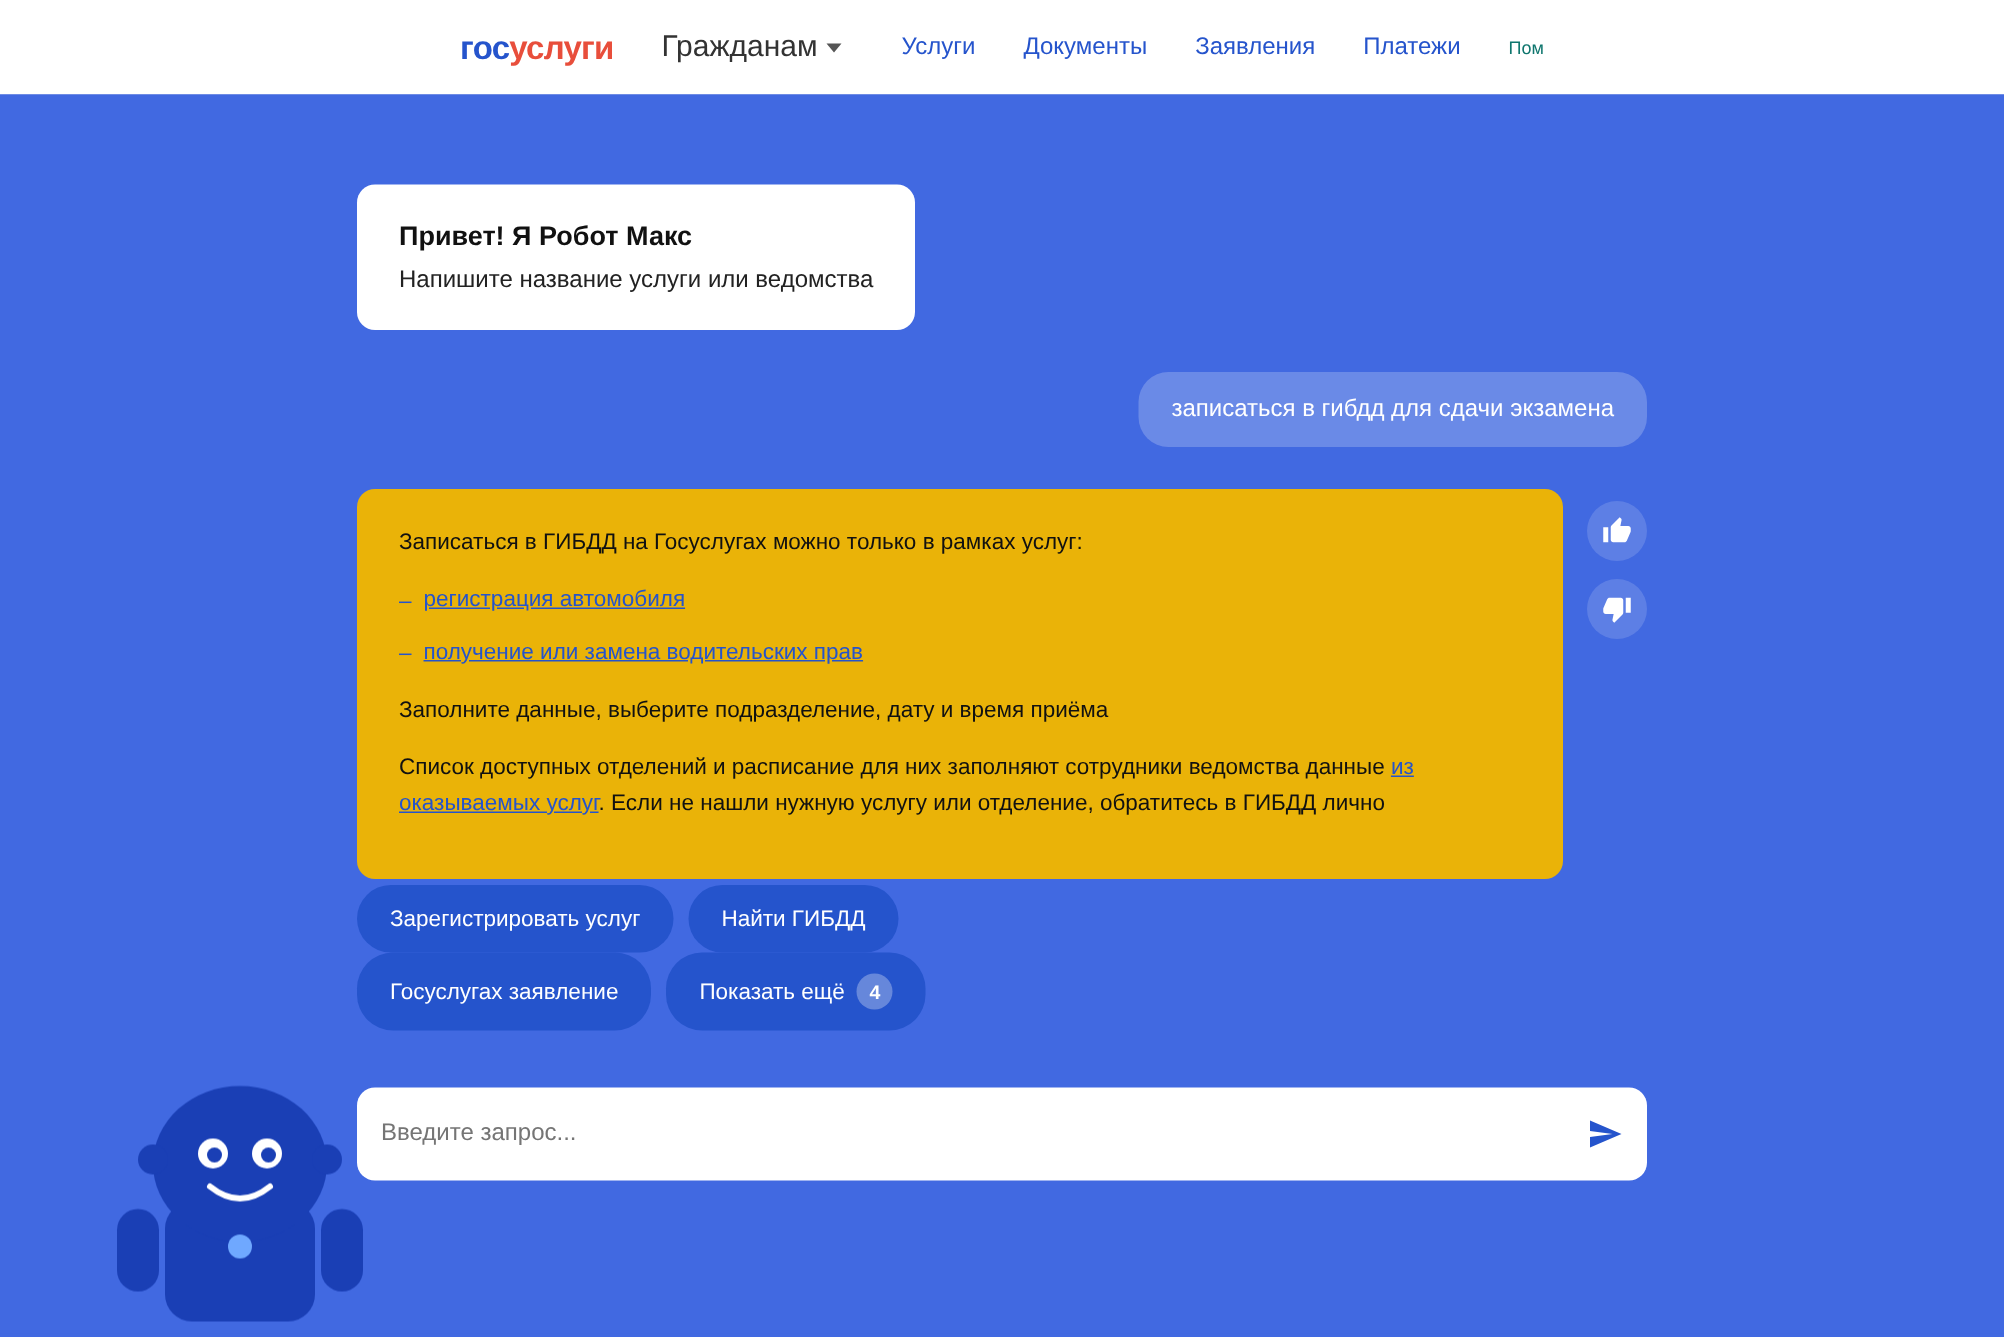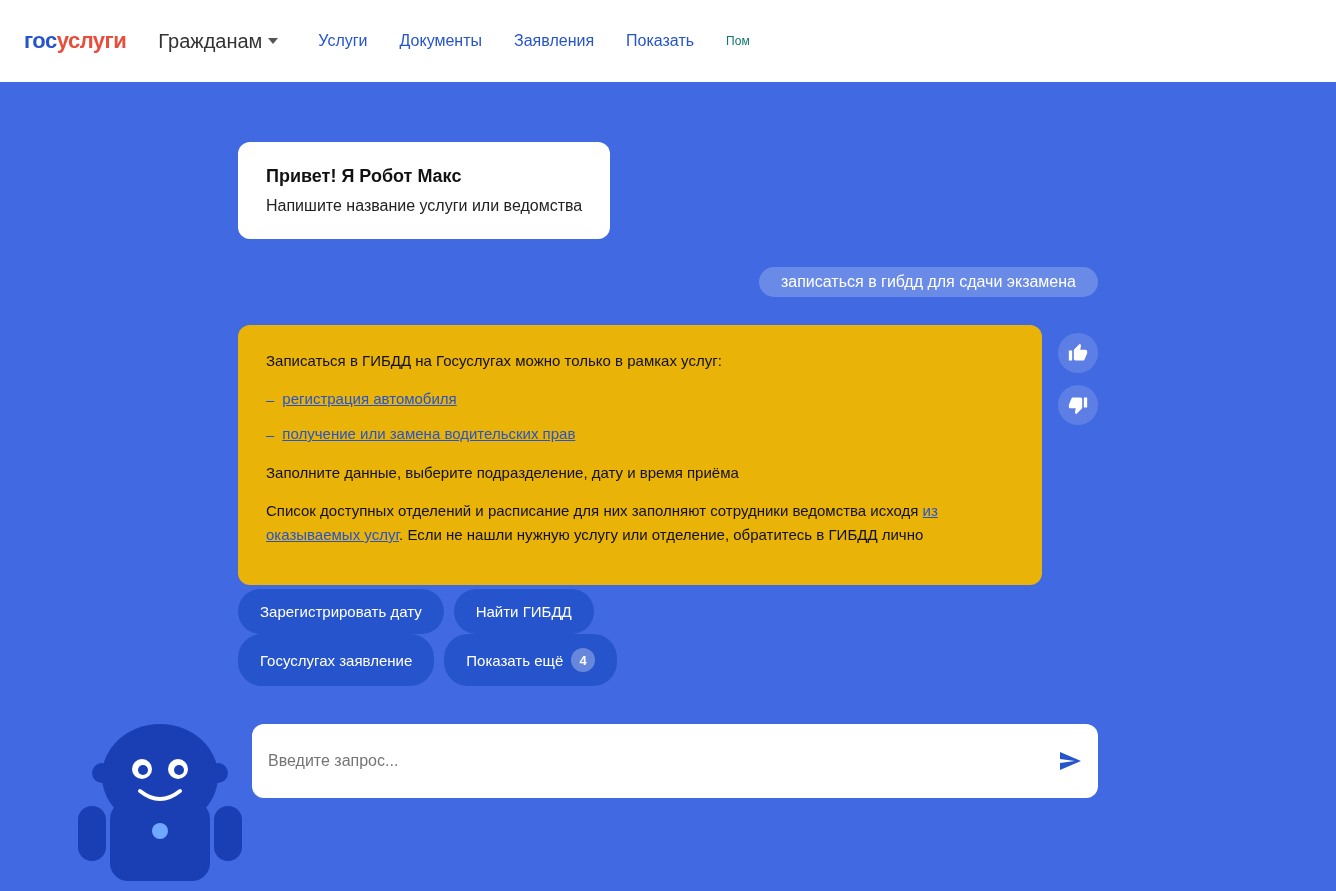--- a/index.html
+++ b/index.html
@@ -7,25 +7,25 @@
       font-family: -apple-system, BlinkMacSystemFont, 'Segoe UI', Arial, sans-serif;
       background: #4169e1;
       width: 1336px;
       min-height: 891px;
       overflow-x: hidden;
     }
 
     
     .header {
       background: #fff;
-      height: 82px;
+      height: 63px;
       display: flex;
       align-items: center;
       padding: 0 24px;
-      justify-content: flex-start;
+      justify-content: center;
       box-shadow: 0 1px 4px rgba(0,0,0,0.1);
       gap: 40px;
     }
     .header-left {
       display: flex;
       align-items: center;
       gap: 32px;
     }
     .logo {
       font-size: 22px;
@@ -103,21 +103,21 @@
     .bot-message-bubble .subtitle {
       font-size: 16px;
       color: #222;
     }
 
     
     .user-message {
       align-self: flex-end;
       background: rgba(255,255,255,0.22);
       border-radius: 20px;
-      padding: 6px 22px;
+      padding: 16px 22px;
       color: #fff;
       font-size: 16px;
       max-width: 500px;
     }
     .bot-response-card {
       background: #eab308;
       border-radius: 12px;
       padding: 24px 28px;
       color: #111;
       font-size: 15px;
@@ -212,24 +212,23 @@
       font-weight: 600;
     }
 
     
     .input-area {
       background: #fff;
       border-radius: 12px;
       padding: 0 16px;
       display: flex;
       align-items: center;
-      height: 74px;
+      height: 62px;
       gap: 12px;
       margin-top: 10px;
-      margin-left: 14px;
     }
     .chat-input {
       flex: 1;
       border: none;
       outline: none;
       font-size: 16px;
       color: #999;
       background: transparent;
     }
     .send-btn {
@@ -252,21 +251,21 @@
     </div>
     <div class="nav-citizens">
       <span>Гражданам</span>
       <span class="nav-chevron"></span>
     </div>
   </div>
   <div class="header-right">
     <a class="header-nav-item">Услуги</a>
     <a class="header-nav-item">Документы</a>
     <a class="header-nav-item">Заявления</a>
-    <a class="header-nav-item">Показать</a>
+    <a class="header-nav-item">Платежи</a>
     <span class="header-nav-partial">Пом</span>
   </div>
 </div>
 
 <div class="main">
   <div class="chat-container">
 
     <div class="bot-message-bubble">
       <div class="greeting">Привет! Я Робот Макс</div>
       <div class="subtitle">Напишите название услуги или ведомства</div>
@@ -281,26 +280,26 @@
           <div class="link-item">
             <span class="link-dash">–</span>
             <span class="link-text">регистрация автомобиля</span>
           </div>
           <div class="link-item">
             <span class="link-dash">–</span>
             <span class="link-text">получение или замена водительских прав</span>
           </div>
           <div class="info-text">Заполните данные, выберите подразделение, дату и время приёма</div>
           <div class="info-text">
-            <span>Список доступных отделений и расписание для них заполняют сотрудники ведомства исходя </span><span class="inline-link">из оказываемых услуг</span><span>. Если не нашли нужную услугу или отделение, обратитесь в ГИБДД лично</span>
+            <span>Список доступных отделений и расписание для них заполняют сотрудники ведомства данные </span><span class="inline-link">из оказываемых услуг</span><span>. Если не нашли нужную услугу или отделение, обратитесь в ГИБДД лично</span>
           </div>
         </div>
 
         <div class="action-buttons">
-          <button class="action-btn">Зарегистрировать дату</button>
+          <button class="action-btn">Зарегистрировать услуг</button>
           <button class="action-btn">Найти ГИБДД</button>
         </div>
         <div class="action-buttons" style="margin-top:0;">
           <button class="action-btn">Госуслугах заявление</button>
           <button class="action-btn action-btn-show-more">
             <span>Показать ещё</span>
             <span class="show-more-badge">4</span>
           </button>
         </div>
       </div>

